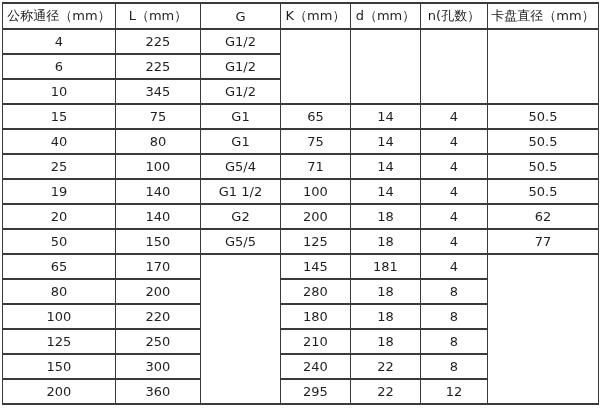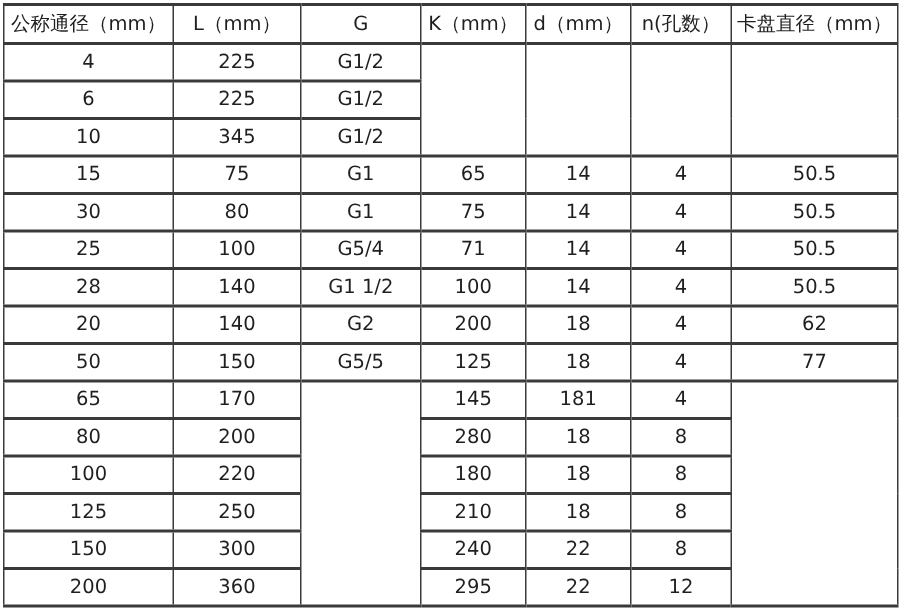--- a/index.html
+++ b/index.html
@@ -85,39 +85,39 @@
       <tr>
         <td>15</td>
         <td>75</td>
         <td>G1</td>
         <td>65</td>
         <td>14</td>
         <td>4</td>
         <td>50.5</td>
       </tr>
       <tr>
-        <td>30</td>
+        <td>40</td>
         <td>80</td>
         <td>G1</td>
         <td>75</td>
         <td>14</td>
         <td>4</td>
         <td>50.5</td>
       </tr>
       <tr>
         <td>25</td>
         <td>100</td>
         <td>G5/4</td>
         <td>71</td>
         <td>14</td>
         <td>4</td>
         <td>50.5</td>
       </tr>
       <tr>
-        <td>28</td>
+        <td>19</td>
         <td>140</td>
         <td>G1 1/2</td>
         <td>100</td>
         <td>14</td>
         <td>4</td>
         <td>50.5</td>
       </tr>
       <tr>
         <td>20</td>
         <td>140</td>

